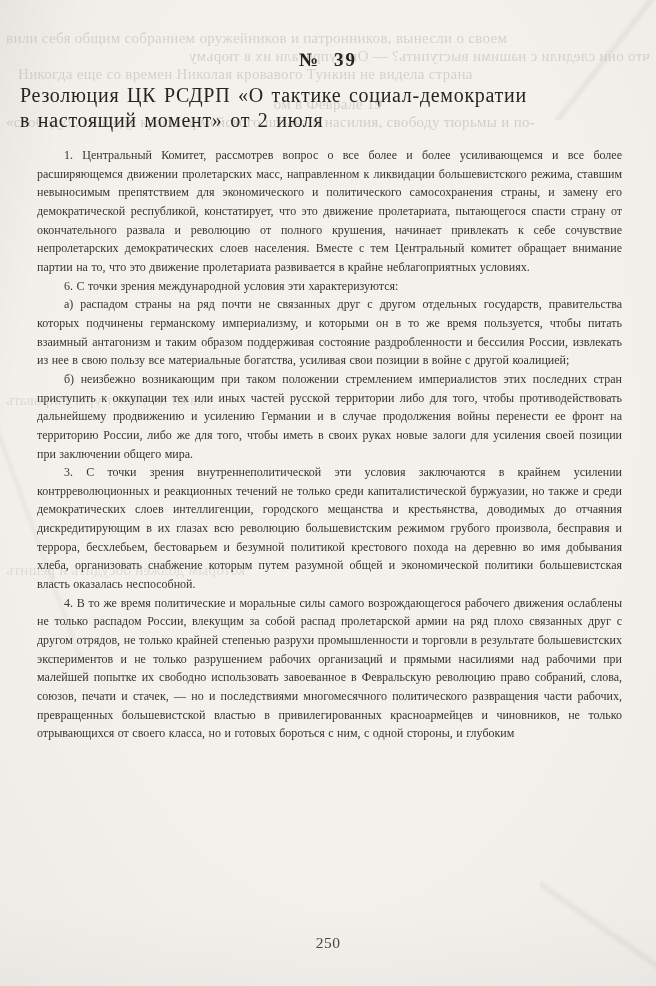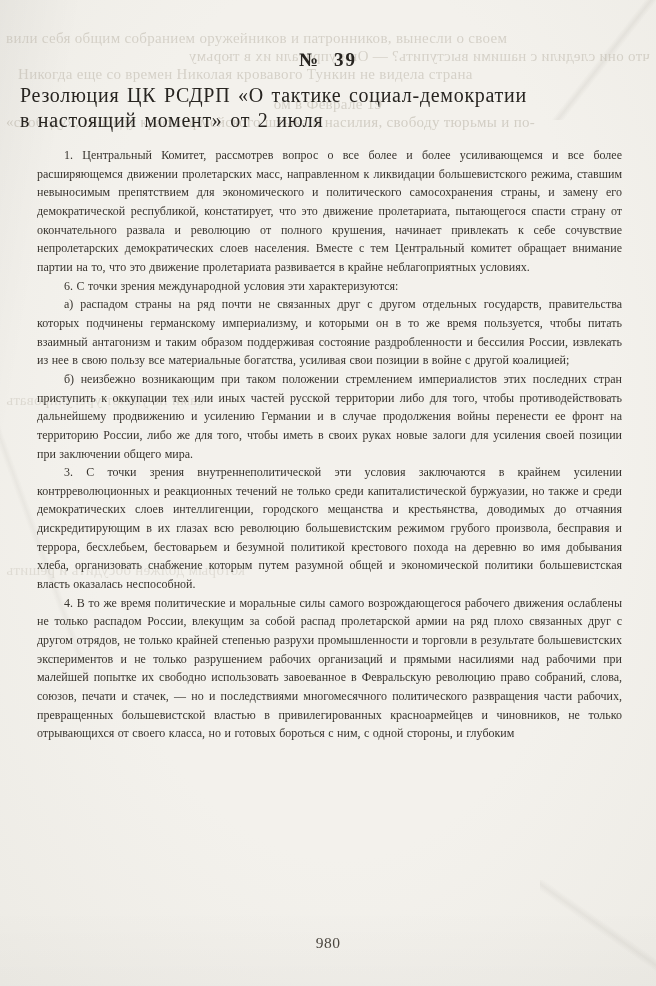--- a/index.html
+++ b/index.html
@@ -141,15 +141,15 @@
 
   <div class="body-text">
     <p>1. Центральный Комитет, рассмотрев вопрос о все более и более усиливающемся и все более расширяющемся движении пролетарских масс, направленном к ликвидации большевистского режима, ставшим невыносимым препятствием для экономического и политического самосохранения страны, и замену его демократической республикой, констатирует, что это движение пролетариата, пытающегося спасти страну от окончательного развала и революцию от полного крушения, начинает привлекать к себе сочувствие непролетарских демократических слоев населения. Вместе с тем Центральный комитет обращает внимание партии на то, что это движение пролетариата развивается в крайне неблагоприятных условиях.</p>
     <p>6. С точки зрения международной условия эти характеризуются:</p>
     <p>а) распадом страны на ряд почти не связанных друг с другом отдельных государств, правительства которых подчинены германскому империализму, и которыми он в то же время пользуется, чтобы питать взаимный антагонизм и таким образом поддерживая состояние раздробленности и бессилия России, извлекать из нее в свою пользу все материальные богатства, усиливая свои позиции в войне с другой коалицией;</p>
     <p>б) неизбежно возникающим при таком положении стремлением империалистов этих последних стран приступить к оккупации тех или иных частей русской территории либо для того, чтобы противодействовать дальнейшему продвижению и усилению Германии и в случае продолжения войны перенести ее фронт на территорию России, либо же для того, чтобы иметь в своих руках новые залоги для усиления своей позиции при заключении общего мира.</p>
     <p>3. С точки зрения внутреннеполитической эти условия заключаются в крайнем усилении контрреволюционных и реакционных течений не только среди капиталистической буржуазии, но также и среди демократических слоев интеллигенции, городского мещанства и крестьянства, доводимых до отчаяния дискредитирующим в их глазах всю революцию большевистским режимом грубого произвола, бесправия и террора, бесхлебьем, бестоварьем и безумной политикой крестового похода на деревню во имя добывания хлеба, организовать снабжение которым путем разумной общей и экономической политики большевистская власть оказалась неспособной.</p>
     <p>4. В то же время политические и моральные силы самого возрождающегося рабочего движения ослаблены не только распадом России, влекущим за собой распад пролетарской армии на ряд плохо связанных друг с другом отрядов, не только крайней степенью разрухи промышленности и торговли в результате большевистских экспериментов и не только разрушением рабочих организаций и прямыми насилиями над рабочими при малейшей попытке их свободно использовать завоеванное в Февральскую революцию право собраний, слова, союзов, печати и стачек, — но и последствиями многомесячного политического развращения части рабочих, превращенных большевистской властью в привилегированных красноармейцев и чиновников, не только отрывающихся от своего класса, но и готовых бороться с ним, с одной стороны, и глубоким</p>
   </div>
 
-  <div class="page-number">980</div>
+  <div class="page-number">250</div>
 
 </div>
 
 </body></html>

